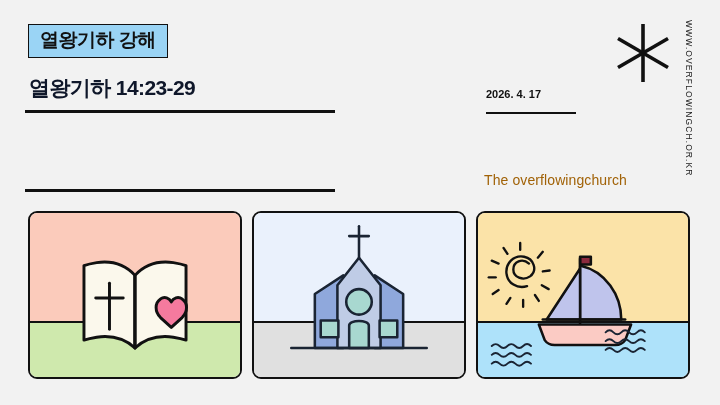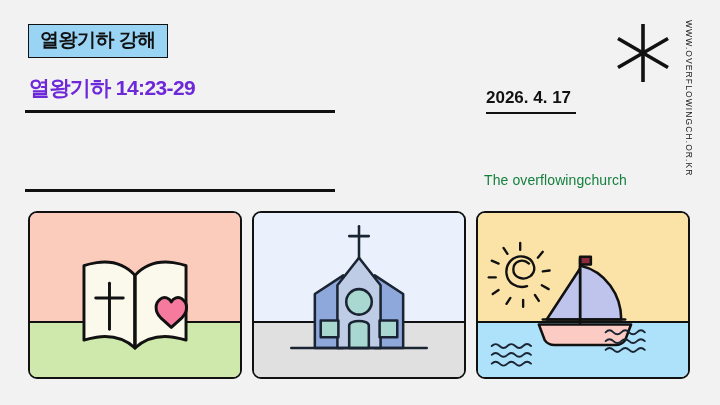--- a/index.html
+++ b/index.html
@@ -28,21 +28,21 @@
     line-height: 1.15;
     letter-spacing: -0.5px;
     white-space: nowrap;
     text-align: center;
   }
   .scripture {
     position: absolute;
     left: 29px; top: 74px;
     font-size: 21px;
     font-weight: bold;
-    color: #6d28d9;
+    color: #0f172a;
     letter-spacing: -0.6px;
     white-space: nowrap;
   }
   .rule {
     position: absolute;
     left: 25px;
     width: 310px;
     height: 2.5px;
     background: #111111;
   }
@@ -55,38 +55,38 @@
     font-size: 29px;
     font-weight: bold;
     color: #111111;
     letter-spacing: -1.2px;
     white-space: nowrap;
   }
 
   .date {
     position: absolute;
     left: 486px; top: 88px;
-    font-size: 17px;
+    font-size: 11px;
     font-weight: bold;
     color: #111111;
     letter-spacing: 0px;
     white-space: nowrap;
   }
   .date-underline {
     position: absolute;
     left: 486px; top: 112px;
     width: 90px; height: 2.2px;
     background: #111111;
   }
 
   .subtitle {
     position: absolute;
     left: 484px; top: 172px;
     font-size: 14px;
-    color: #15803d;
+    color: #a16207;
     letter-spacing: 0.1px;
     white-space: nowrap;
     text-align: center;
   }
 
   .asterisk {
     position: absolute;
     left: 612px; top: 22px;
     width: 62px; height: 62px;
   }

